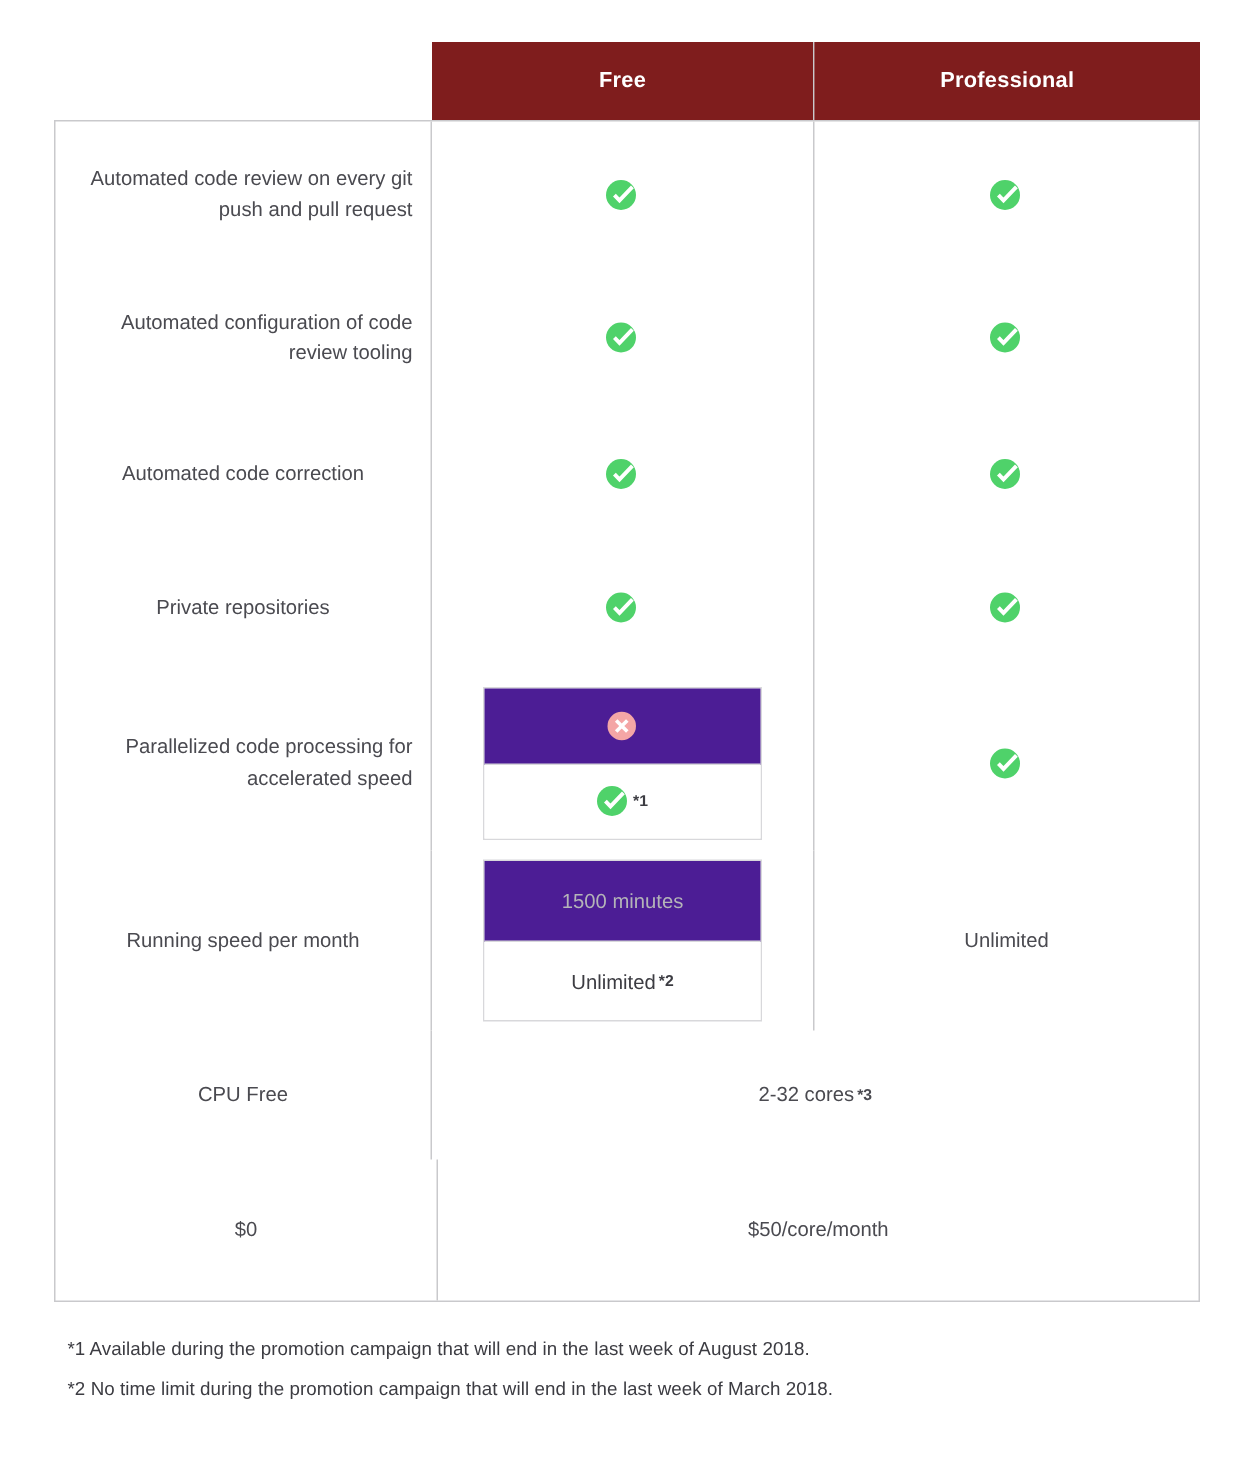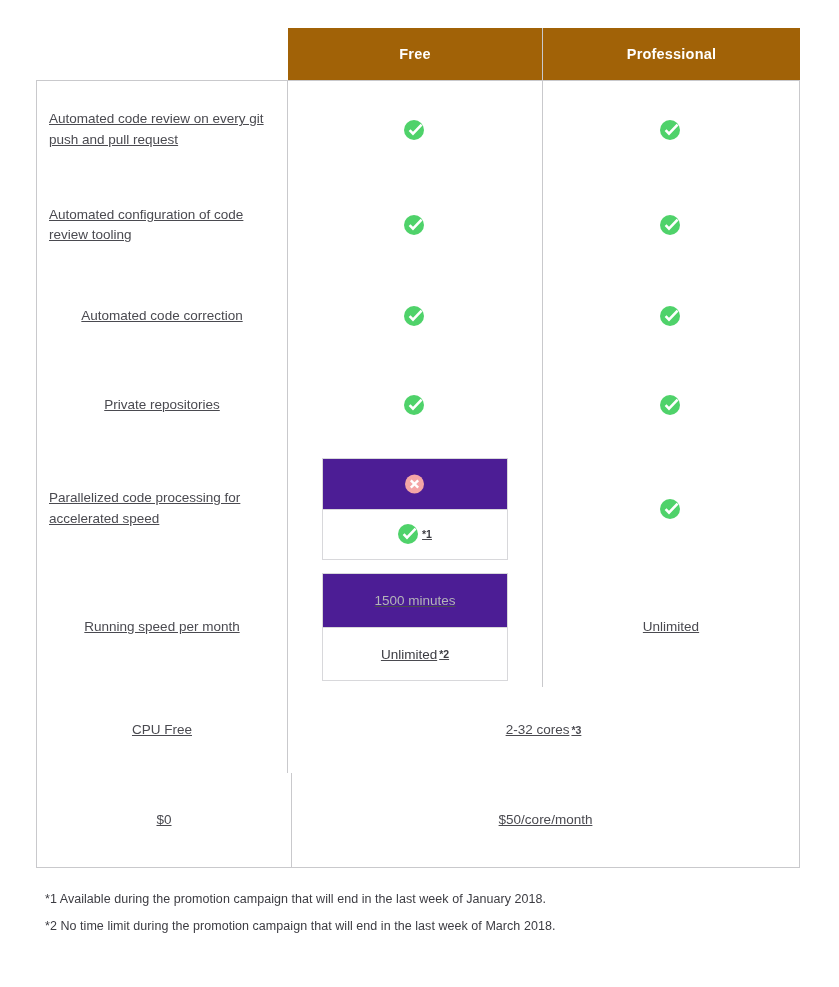--- a/index.html
+++ b/index.html
@@ -28,21 +28,21 @@
   .table-head {
     display: flex;
     height: 52px;
   }
   .head-spacer {
     width: 252px;
     flex: 0 0 252px;
   }
   .head-cell {
     flex: 1 1 0;
-    background: #a16207;
+    background: #7f1d1d;
     color: #ffffff;
     font-size: 14.5px;
     font-weight: bold;
     letter-spacing: 0.2px;
     display: flex;
     align-items: center;
     justify-content: center;
     box-sizing: border-box;
   }
   .head-cell.free {
@@ -58,23 +58,22 @@
   }
   .trow {
     display: flex;
     align-items: stretch;
   }
   .cell {
     box-sizing: border-box;
     display: flex;
     align-items: center;
     justify-content: center;
-    text-align: left;
+    text-align: right;
     padding: 6px 12px;
-    text-decoration: underline;
   }
   .cell-label {
     flex: 0 0 251px;
     border-right: 1px solid #c9c9cc;
     font-size: 13.5px;
     line-height: 1.5;
     color: #4a4a50;
   }
   .cell-free {
     flex: 0 0 255px;
@@ -320,15 +319,15 @@
 
     <div class="trow r-h8">
       <div class="cell cell-free cell-val">$0</div>
       <div class="cell cell-pro cell-val">$50/core/month</div>
     </div>
 
   </div>
 </div>
 
 <div class="footnotes">
-  <div class="footnote">*1 Available during the promotion campaign that will end in the last week of January 2018.</div>
+  <div class="footnote">*1 Available during the promotion campaign that will end in the last week of August 2018.</div>
   <div class="footnote">*2 No time limit during the promotion campaign that will end in the last week of March 2018.</div>
 </div>
 
 </body></html>

